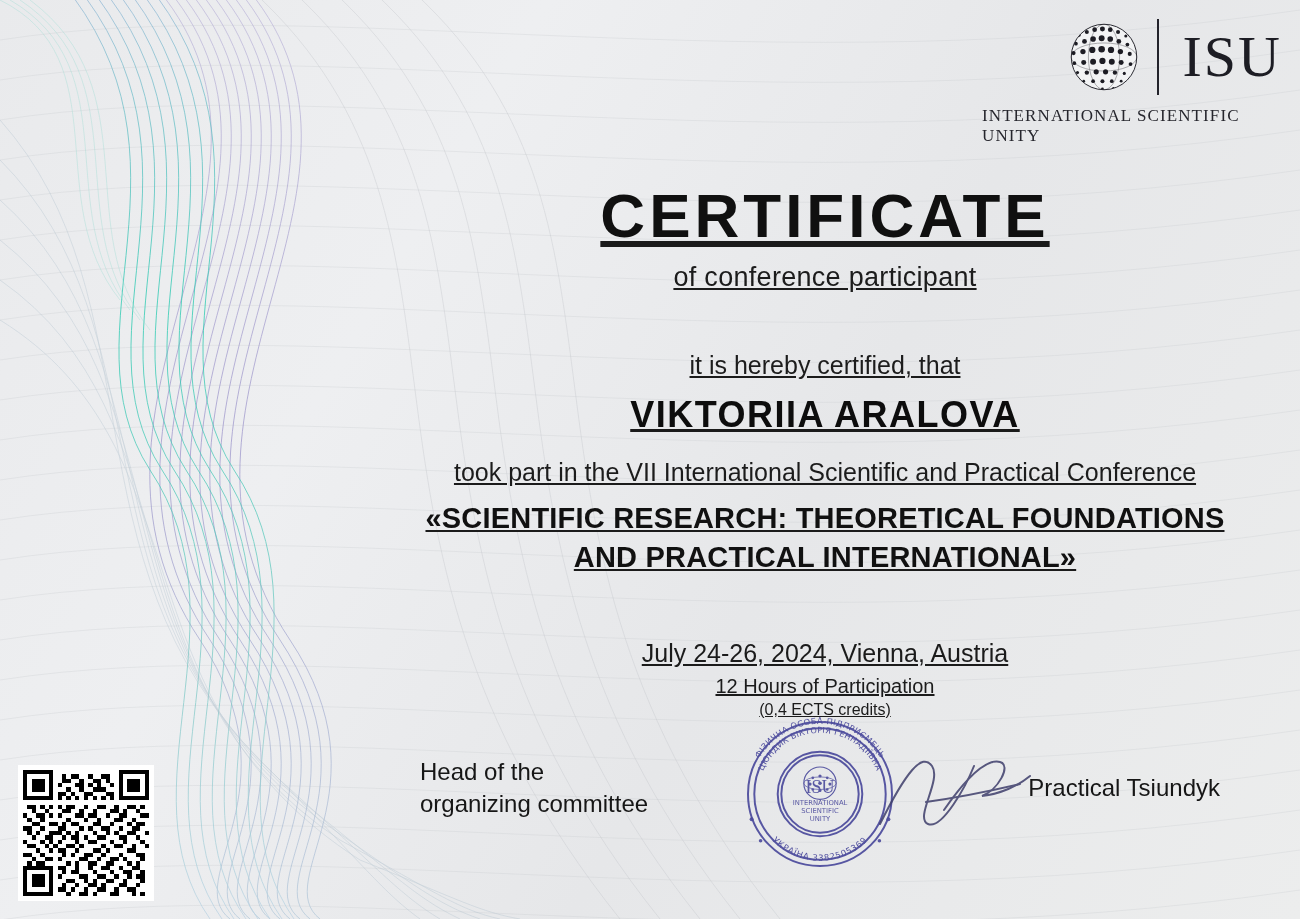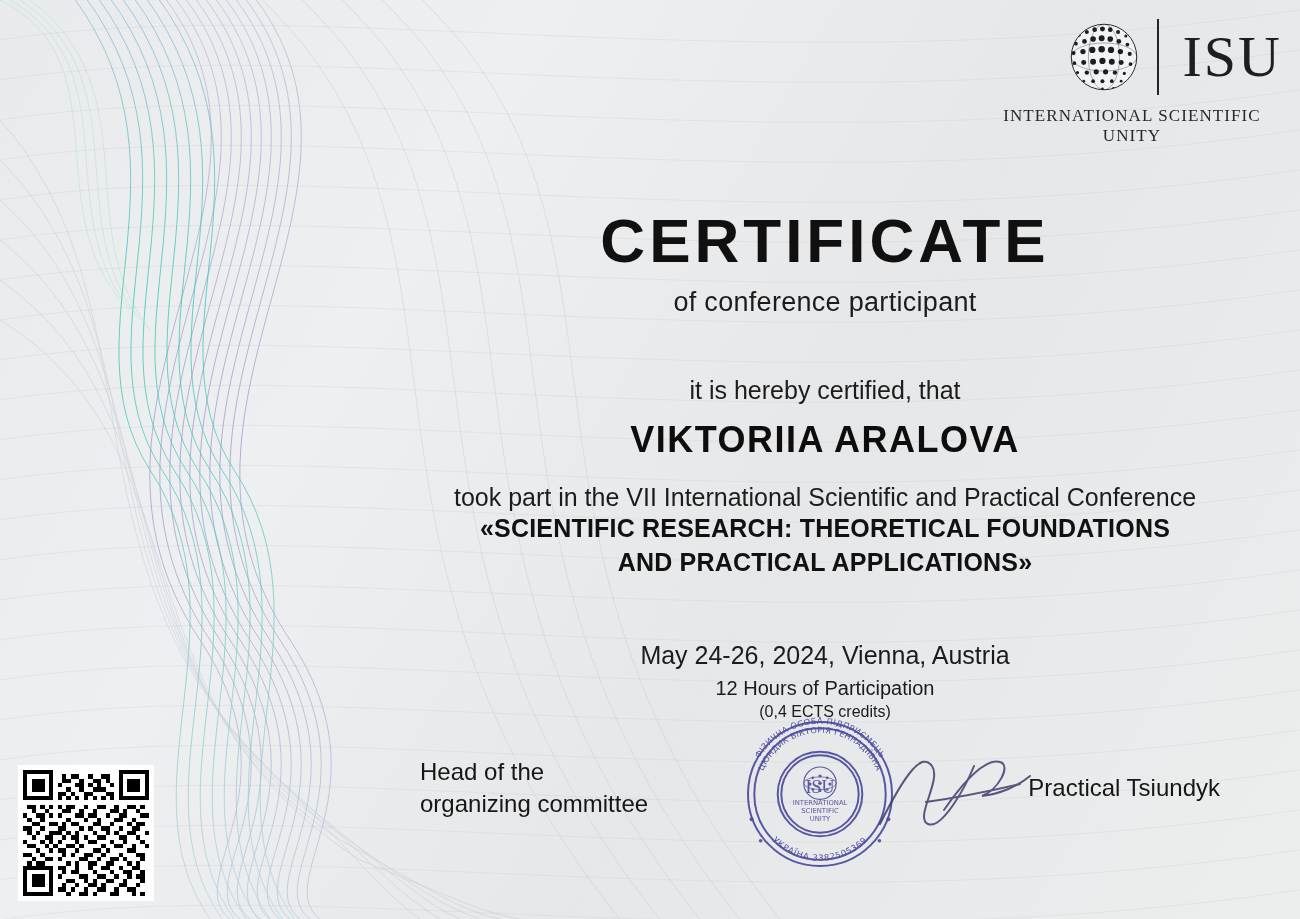--- a/index.html
+++ b/index.html
@@ -56,30 +56,31 @@
     color: #1d1d24;
     line-height: 1;
     padding-left: 10px;
   }
   .logo-sub {
     margin-top: 10px;
     font-family: "Liberation Serif", serif;
     font-size: 17px;
     letter-spacing: 1.1px;
     color: #26262d;
-    text-align: center;
+    text-align: left;
   }
 
   
   .content {
     position: absolute;
     left: 390px;
     right: 40px;
-    top: 208px;
+    top: 183px;
     text-align: center;
+    text-decoration: underline;
   }
   .title {
     font-size: 62px;
     font-weight: bold;
     letter-spacing: 4px;
     line-height: 1.05;
     color: #101010;
   }
   .subtitle {
     margin-top: 14px;
@@ -99,21 +100,22 @@
     letter-spacing: 1.5px;
     color: #0d0d0d;
   }
   .tookpart {
     margin-top: 22px;
     font-size: 25px;
     color: #1c1c1c;
     text-align: center;
   }
   .conf-title {
-    font-size: 25px;
+    margin-top: 12px;
+    font-size: 29px;
     font-weight: bold;
     line-height: 1.34;
     letter-spacing: 0.2px;
     color: #111111;
   }
   .datebox {
     margin-top: 62px;
   }
   .date-line {
     font-size: 25px;
@@ -357,25 +359,25 @@
   <div class="content">
     <div class="title">CERTIFICATE</div>
     <div class="subtitle">of conference participant</div>
 
     <div class="hereby">it is hereby certified, that</div>
     <div class="recipient">VIKTORIIA ARALOVA</div>
 
     <div class="tookpart">took part in the VII International Scientific and Practical Conference</div>
     <div class="conf-title">
       <div>«SCIENTIFIC RESEARCH: THEORETICAL FOUNDATIONS</div>
-      <div>AND PRACTICAL APPLICATIONS»</div>
+      <div>AND PRACTICAL INTERNATIONAL»</div>
     </div>
 
     <div class="datebox">
-      <div class="date-line">May 24-26, 2024, Vienna, Austria</div>
+      <div class="date-line">July 24-26, 2024, Vienna, Austria</div>
       <div class="hours-line">12 Hours of Participation</div>
       <div class="ects-line">(0,4 ECTS credits)</div>
     </div>
   </div>
 
   <div class="sign-row">
     <div class="sign-left">
       <div>Head of the</div>
       <div>organizing committee</div>
     </div>

